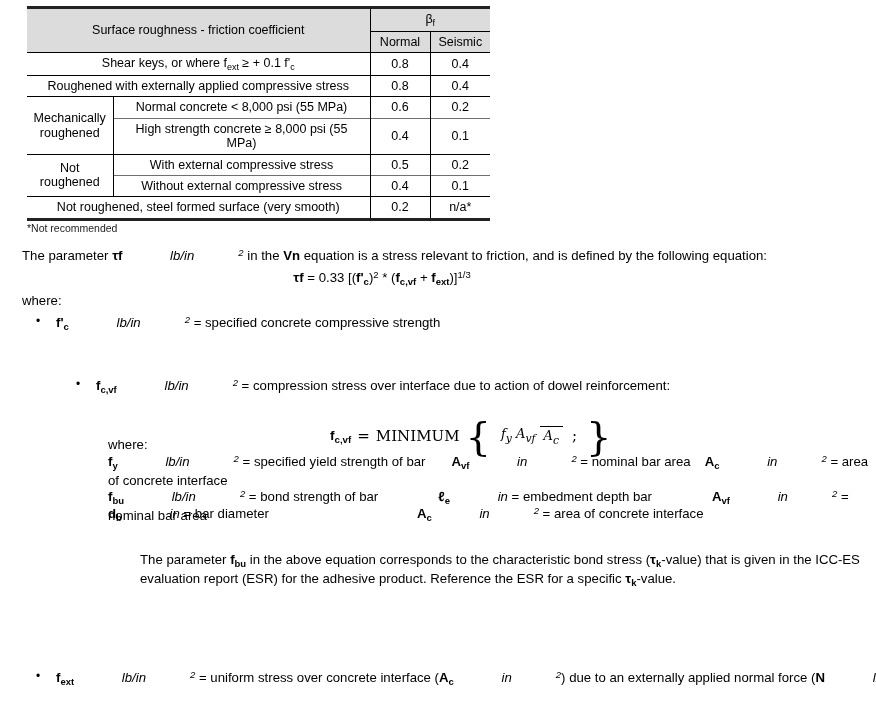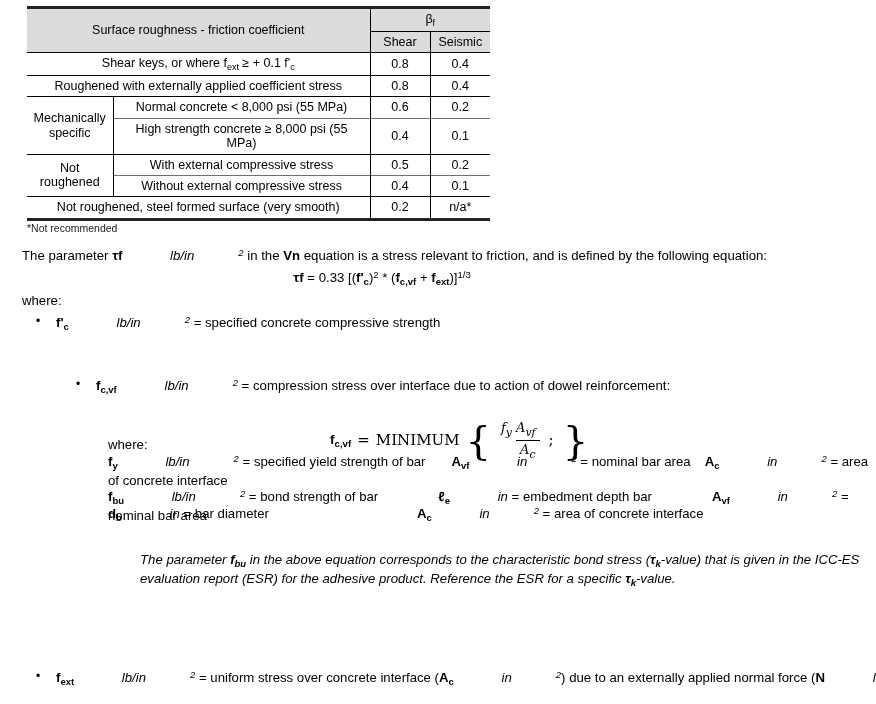--- a/index.html
+++ b/index.html
@@ -108,34 +108,34 @@
   .mathit { font-family: "DejaVu Serif", serif; font-style: italic; }
   .mathrm { font-family: "DejaVu Serif", serif; font-style: normal; }
   .brace {
     font-family: "DejaVu Serif", serif;
     font-size: 40px;
     line-height: 0.8;
     font-weight: 300;
   }
   .frac {
     display: inline-flex;
-    flex-direction: column;
-    align-items: flex-end;
+    flex-direction: row;
+    align-items: flex-start;
     vertical-align: middle;
     font-size: 13px;
   }
   .frac .nu { padding: 0 4px 1px 4px; }
   .frac .de { padding: 1px 4px 0 4px; border-top: 1.2px solid #000; }
   .semi { font-size: 15px; padding: 0 3px; }
 
   .where2  { left: 108px; top: 436px; }
   .def1    { left: 108px; top: 452px; width: 770px; }
   .def2    { left: 108px; top: 487px; width: 770px; }
   .def3    { left: 108px; top: 504px; width: 770px; }
-  .icc     { left: 140px; top: 551px; width: 720px; font-style: italic; }
+  .icc     { left: 140px; top: 551px; width: 720px; }
 
   .b3      { left: 56px; top: 628px; }
 
   .bullet::before {
     content: "\2022";
     position: absolute;
     left: -20px;
     font-size: 12px;
   }
   .bullet, .circ { position: relative; }
@@ -158,42 +158,42 @@
       <col style="width:60px">
     </colgroup>
     <thead>
       <tr class="topheader">
         <th class="hdr-title toprule" colspan="2" rowspan="2">Surface roughness - friction coefficient</th>
         <th class="hdr-beta toprule col-div" colspan="2">
           <span>β</span><span class="sub">f</span>
         </th>
       </tr>
       <tr>
-        <th class="hdr-sub col-div">Shear</th>
+        <th class="hdr-sub col-div">Normal</th>
         <th class="hdr-sub col-div">Seismic</th>
       </tr>
     </thead>
     <tbody>
 
       <tr class="rowline">
         <td colspan="2">
           <span>Shear keys, or where f</span><span class="sub">ext</span><span> ≥ + 0.1 f'</span><span class="sub">c</span>
         </td>
         <td class="num">0.8</td>
         <td class="num">0.4</td>
       </tr>
 
       <tr class="rowline">
-        <td colspan="2">Roughened with externally applied coefficient stress</td>
+        <td colspan="2">Roughened with externally applied compressive stress</td>
         <td class="num">0.8</td>
         <td class="num">0.4</td>
       </tr>
 
       <tr class="rowline">
-        <td class="grp-label" rowspan="2">Mechanically specific</td>
+        <td class="grp-label" rowspan="2">Mechanically roughened</td>
         <td>Normal concrete &lt; 8,000 psi (55 MPa)</td>
         <td class="num">0.6</td>
         <td class="num">0.2</td>
       </tr>
       <tr class="rowline-thin">
         <td>High strength concrete ≥ 8,000 psi (55 MPa)</td>
         <td class="num">0.4</td>
         <td class="num">0.1</td>
       </tr>
 

